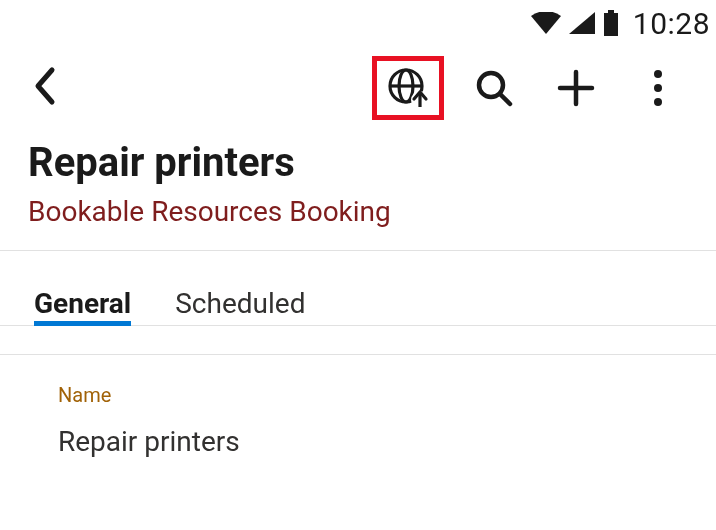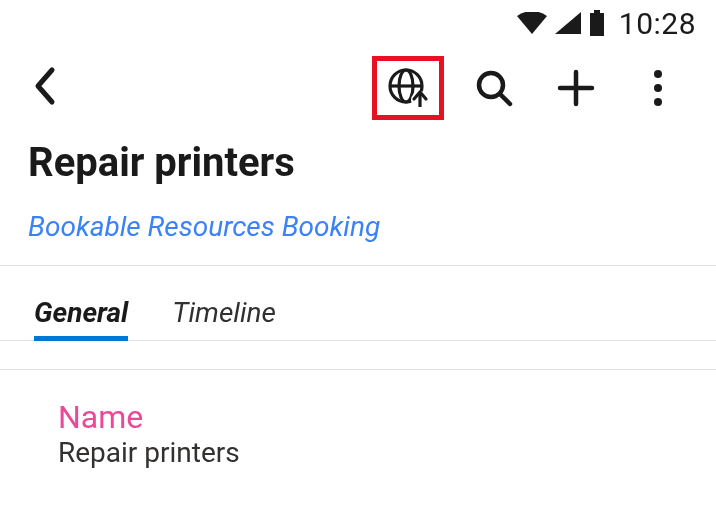--- a/index.html
+++ b/index.html
@@ -9,21 +9,21 @@
     font-family: "Segoe UI", -apple-system, Roboto, sans-serif;
     background: #fff;
     color: #1a1a1a;
     overflow: hidden;
   }
   .status-bar {
     height: 46px;
     display: flex;
     align-items: center;
     justify-content: flex-end;
-    padding-right: 20px;
+    padding-right: 6px;
     gap: 8px;
   }
   .status-bar .icon { display: inline-flex; align-items: center; }
   .status-time {
     font-size: 30px;
     font-weight: 400;
     color: #1a1a1a;
     margin-left: 6px;
     letter-spacing: 0.5px;
   }
@@ -57,61 +57,60 @@
   }
   .page-title {
     font-size: 40px;
     font-weight: 700;
     color: #1a1a1a;
     line-height: 1.15;
   }
   .page-subtitle {
     font-size: 28px;
     font-weight: 400;
-    color: #3b82f6;
-    margin-top: 24px;
-    font-style: italic;
+    color: #7f1d1d;
+    margin-top: 9px;
   }
   .tabs {
     display: flex;
     align-items: flex-end;
     padding: 0 34px;
     height: 76px;
     border-top: 1px solid #e1e1e1;
     border-bottom: 1px solid #e1e1e1;
     gap: 44px;
   }
   .tab {
     font-size: 28px;
     color: #323130;
-    padding-bottom: 11px;
+    padding-bottom: 5px;
     padding-top: 24px;
     position: relative;
     cursor: pointer;
-    font-style: italic;
   }
   .tab.active {
     font-weight: 700;
     color: #1a1a1a;
   }
   .tab.active::after {
     content: "";
     position: absolute;
     left: 0; right: 0; bottom: -1px;
     height: 5px;
     background: #0078d4;
   }
   .form-area {
     border-top: 1px solid #e1e1e1;
     margin-top: 28px;
     padding: 28px 58px 0 58px;
   }
   .field-label {
-    font-size: 32px;
-    color: #ec4899;
+    font-size: 20px;
+    color: #a16207;
+    margin-bottom: 18px;
   }
   .field-value {
     font-size: 28px;
     color: #323130;
   }
 </style>
 </head>
 <body>
 
 <div class="status-bar">
@@ -176,19 +175,19 @@
   </div>
 </div>
 
 <div class="title-block">
   <div class="page-title">Repair printers</div>
   <div class="page-subtitle">Bookable Resources Booking</div>
 </div>
 
 <div class="tabs">
   <div class="tab active">General</div>
-  <div class="tab">Timeline</div>
+  <div class="tab">Scheduled</div>
 </div>
 
 <div class="form-area">
   <div class="field-label">Name</div>
   <div class="field-value">Repair printers</div>
 </div>
 
 </body></html>

